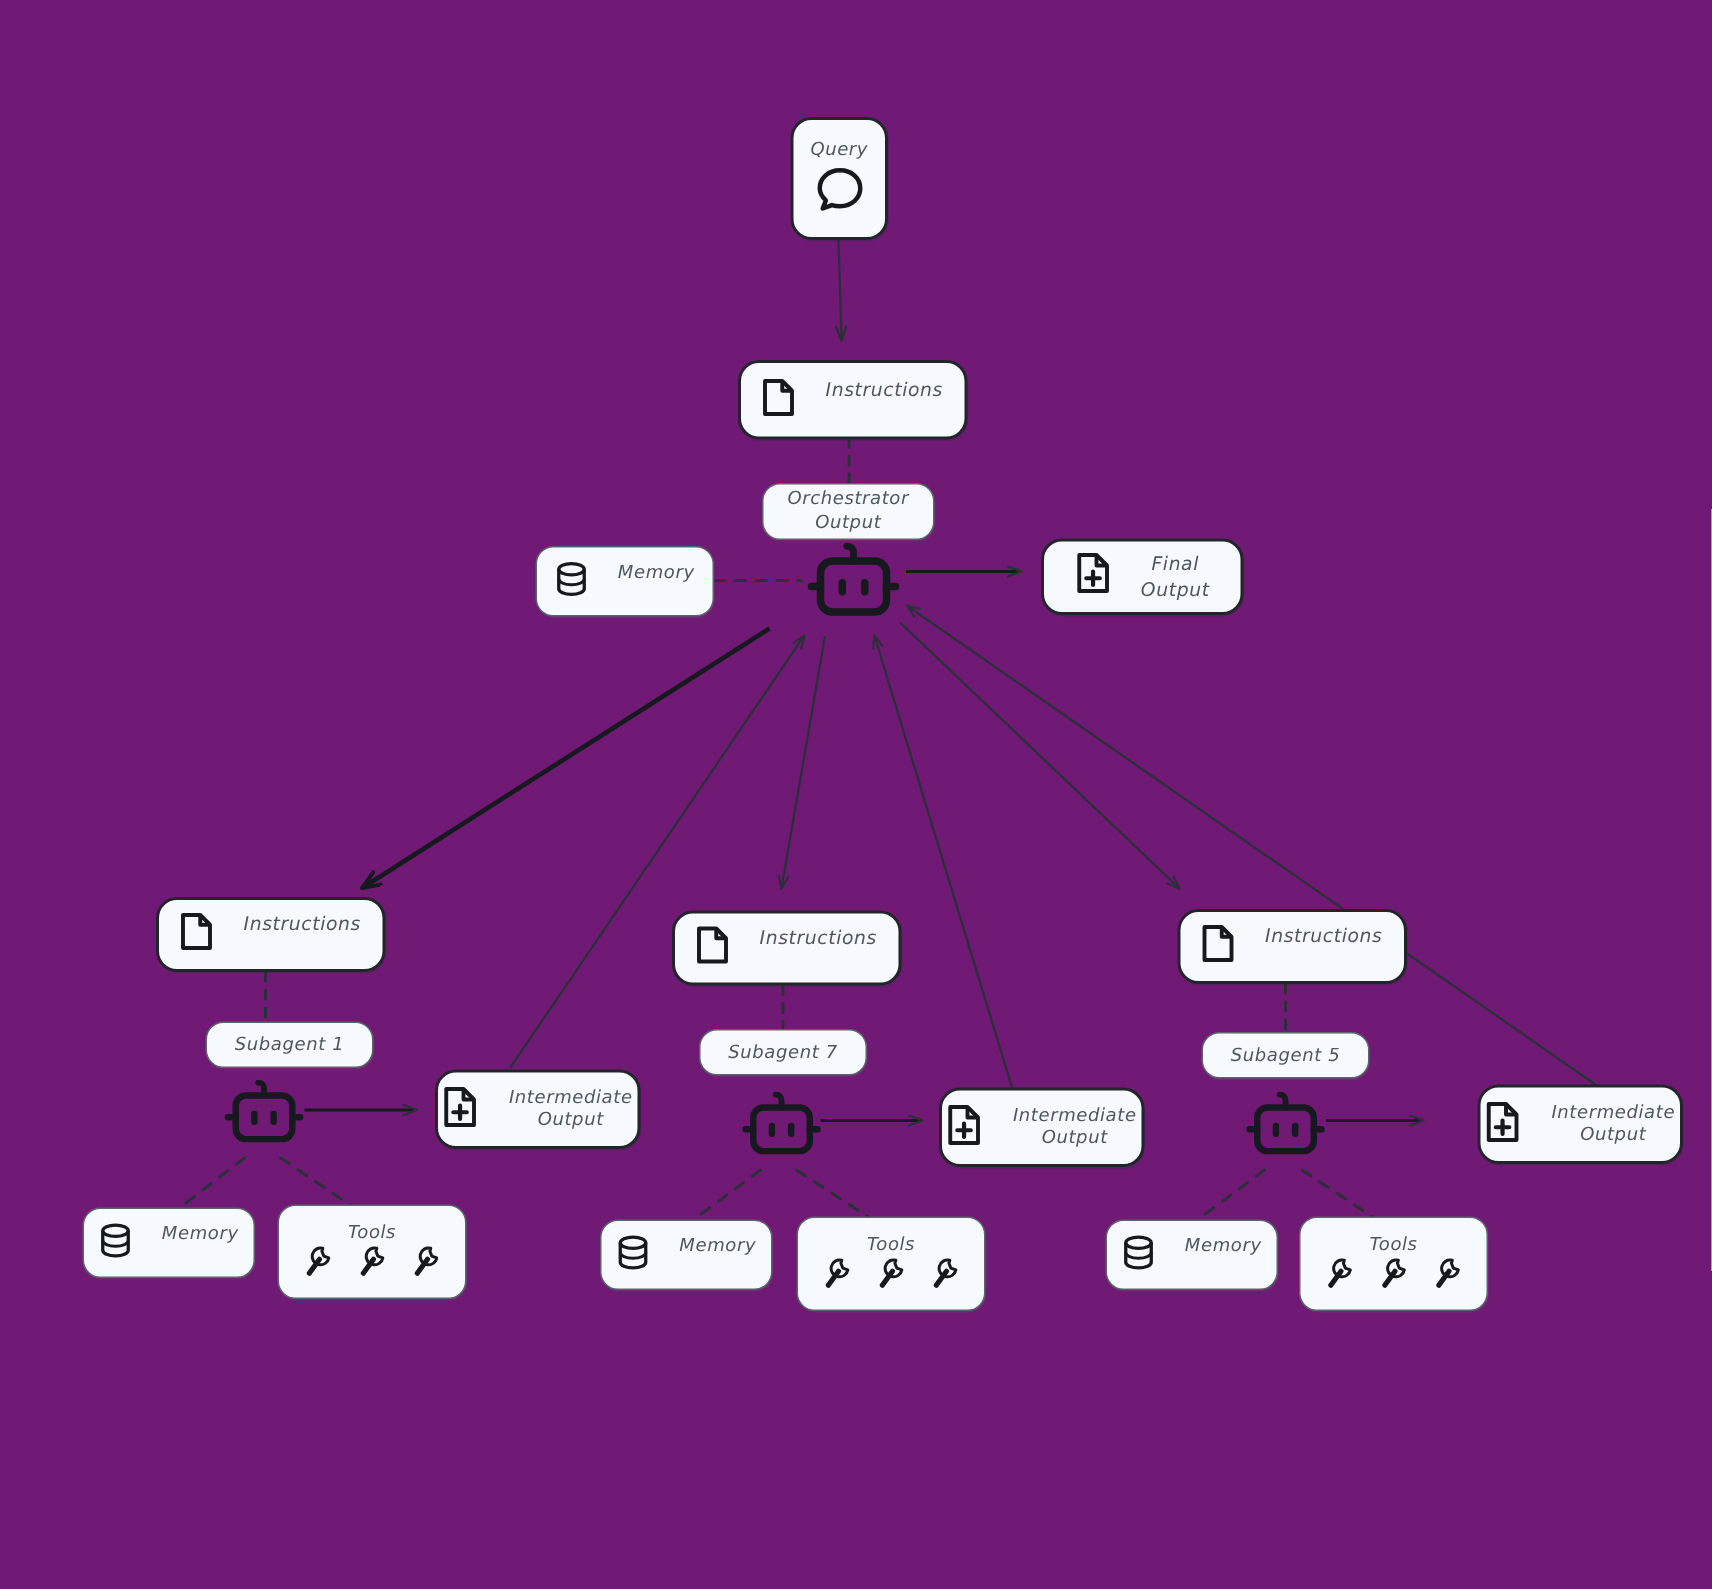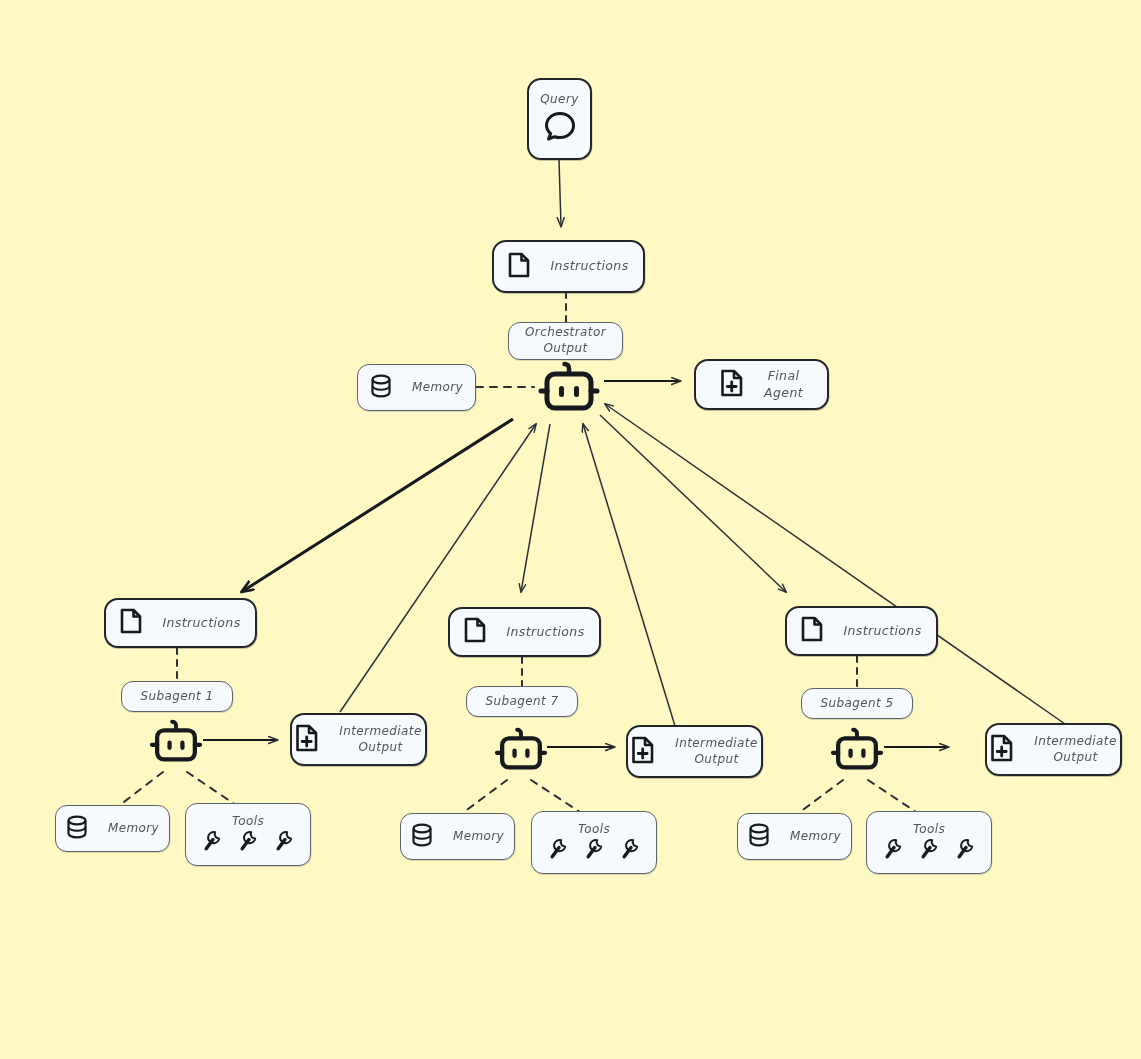--- a/index.html
+++ b/index.html
@@ -8,21 +8,21 @@
     padding: 0;
     background: #f2f7fd;
   }
   body {
     font-family: "DejaVu Sans", sans-serif;
   }
   #canvas {
     position: relative;
     width: 1141px;
     height: 1059px;
-    background: #fef9c3;
+    background: #701a75;
     overflow: hidden;
   }
   #edges {
     position: absolute;
     left: 0;
     top: 0;
     width: 1141px;
     height: 1059px;
     pointer-events: none;
   }
@@ -59,21 +59,21 @@
     line-height: 1.32;
     letter-spacing: 0.4px;
     color: #51555c;
     white-space: pre-line;
     font-style: italic;
   }
   .label.sm  { font-size: 12px; }
 
   .row {
     display: flex;
-    align-items: center;
+    align-items: flex-start;
     gap: 20px;
   }
   .stackcol {
     display: flex;
     flex-direction: column;
     align-items: center;
     justify-content: center;
     gap: 2px;
   }
 
@@ -211,37 +211,37 @@
   <div class="node card" style="left:694px; top:359px; width:135px; height:51px;">
     <div class="row">
       <span class="ico">
         <svg width="24" height="28" viewBox="0 0 24 28">
           <path d="M2.5,2 L14,2 L21,9 L21,26 L2.5,26 Z" fill="none" stroke="#16191d" stroke-width="2.6" stroke-linejoin="round"></path>
           <path d="M14,2 L14,9 L21,9" fill="none" stroke="#16191d" stroke-width="2.6" stroke-linejoin="round"></path>
           <path d="M11.7,13 L11.7,22 M7.2,17.5 L16.2,17.5" stroke="#16191d" stroke-width="2.8" stroke-linecap="round"></path>
         </svg>
       </span>
       <span class="label">Final
-Agent</span>
+Output</span>
     </div>
   </div>
 
   <div class="node card" style="left:104px; top:598px; width:153px; height:50px;">
     <div class="row">
       <span class="ico">
         <svg width="22" height="26" viewBox="0 0 22 26">
           <path d="M2,2 L13.5,2 L20,8.5 L20,24 L2,24 Z" fill="none" stroke="#16191d" stroke-width="2.6" stroke-linejoin="round"></path>
           <path d="M13.5,2 L13.5,8.5 L20,8.5" fill="none" stroke="#16191d" stroke-width="2.6" stroke-linejoin="round"></path>
         </svg>
       </span>
       <span class="label">Instructions</span>
     </div>
   </div>
 
-  <div class="node pill" style="left:121px; top:681px; width:112px; height:31px;">
+  <div class="node pill" style="left:137px; top:681px; width:112px; height:31px;">
     <span class="label sm">Subagent 1</span>
   </div>
 
   <div class="robot" style="left:146px; top:718px;">
     <svg width="60" height="52" viewBox="0 0 70 58">
       <path d="M35,13 L35,7 C35,4.5 33,3 30.5,3" fill="none" stroke="#16191d" stroke-width="4.5" stroke-linecap="round"></path>
       <rect x="13" y="13" width="44" height="34" rx="8" ry="8" fill="none" stroke="#16191d" stroke-width="5"></rect>
       <path d="M13,30 L7,30" stroke="#16191d" stroke-width="5" stroke-linecap="round"></path>
       <path d="M57,30 L63,30" stroke="#16191d" stroke-width="5" stroke-linecap="round"></path>
       <rect x="25" y="25" width="5" height="11" rx="2.5" fill="#16191d"></rect>

